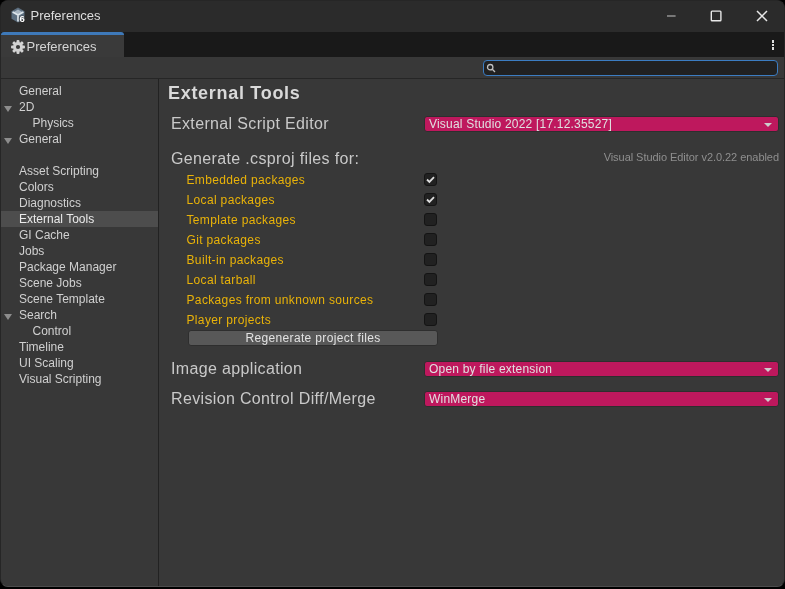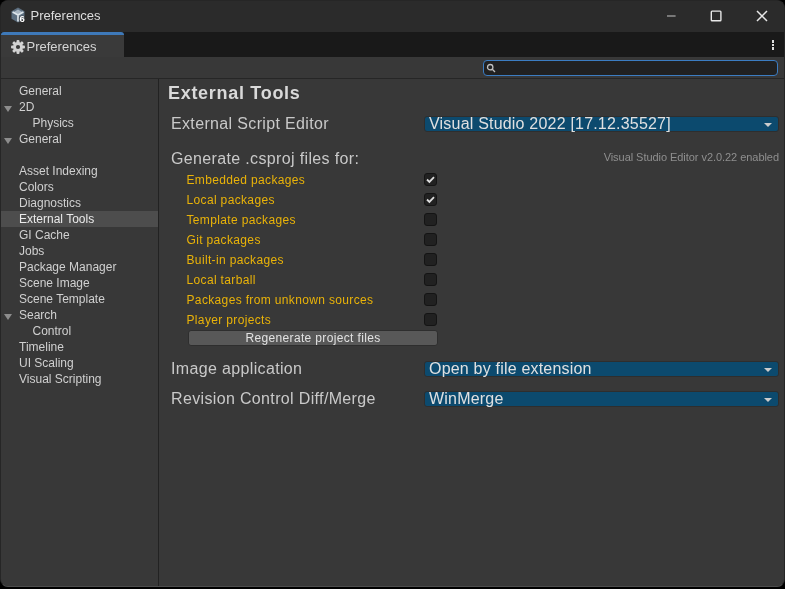--- a/index.html
+++ b/index.html
@@ -32,21 +32,21 @@
   .sitem.child span { left:31.5px; }
   .sitem.sel { background:#4d4d4d; color:#eaeaea; }
   .tri { position:absolute; left:3px; top:6.5px; width:0; height:0;
     border-left:4px solid transparent; border-right:4px solid transparent;
     border-top:6px solid #8d8d8d; }
   
   #content { left:158px; top:78px; width:627px; height:508px; background:#383838; }
   h1 { position:absolute; left:9px; top:4px; font-size:18px; font-weight:bold; color:#d9d9d9; letter-spacing:0.7px; }
   .lbl { position:absolute; left:12px; height:16px; line-height:16px; font-size:16px; color:#c9c9c9; letter-spacing:0.35px; }
   .lbl2 { position:absolute; left:27.5px; height:16px; line-height:16px; font-size:12px; color:#eab308; letter-spacing:0.35px; }
-  .dd { position:absolute; left:265px; width:355px; height:16px; background:#0c4a6e; border:1px solid #2e2e2e; border-radius:3px; color:#e0e0e0; font-size:16px; line-height:14px; padding-left:4px; letter-spacing:0.2px; }
+  .dd { position:absolute; left:265px; width:355px; height:16px; background:#be185d; border:1px solid #2e2e2e; border-radius:3px; color:#e0e0e0; font-size:12px; line-height:14px; padding-left:4px; letter-spacing:0.2px; }
   .dd .arrow { position:absolute; right:6px; top:5.5px; width:0; height:0; border-left:4px solid transparent; border-right:4px solid transparent; border-top:4.5px solid #cccccc; }
   .cb { position:absolute; left:265px; width:13px; height:13px; background:#212121; border:1px solid #141414; border-radius:3px; }
   #note { position:absolute; right:7px; top:58px; font-size:11px; line-height:13px; letter-spacing:-0.05px; color:#8f8f8f;margin-top:14px; }
   #btn { position:absolute; left:29px; top:251px; width:250px; height:16px; background:#585858; border:1px solid #2e2e2e; border-radius:3px; color:#e2e2e2; font-size:12px; line-height:14px; text-align:center; letter-spacing:0.35px; }
 </style>
 </head>
 <body>
 <div id="win">
 
   <div class="abs" id="titlebar">
@@ -119,42 +119,42 @@
         <span>2D</span>
       </div>
     <div class="sitem child" style="top:36px">
         <span>Physics</span>
       </div>
     <div class="sitem" style="top:52px">
         <div class="tri"></div>
         <span>General</span>
       </div>
     <div class="sitem" style="top:84px">
-        <span>Asset Indexing</span>
+        <span>Asset Scripting</span>
       </div>
     <div class="sitem" style="top:100px">
         <span>Colors</span>
       </div>
     <div class="sitem" style="top:116px">
         <span>Diagnostics</span>
       </div>
     <div class="sitem sel" style="top:132px">
         <span>External Tools</span>
       </div>
     <div class="sitem" style="top:148px">
         <span>GI Cache</span>
       </div>
     <div class="sitem" style="top:164px">
         <span>Jobs</span>
       </div>
     <div class="sitem" style="top:180px">
         <span>Package Manager</span>
       </div>
     <div class="sitem" style="top:196px">
-        <span>Scene Image</span>
+        <span>Scene Jobs</span>
       </div>
     <div class="sitem" style="top:212px">
         <span>Scene Template</span>
       </div>
     <div class="sitem" style="top:228px">
         <div class="tri"></div>
         <span>Search</span>
       </div>
     <div class="sitem child" style="top:244px">
         <span>Control</span>

